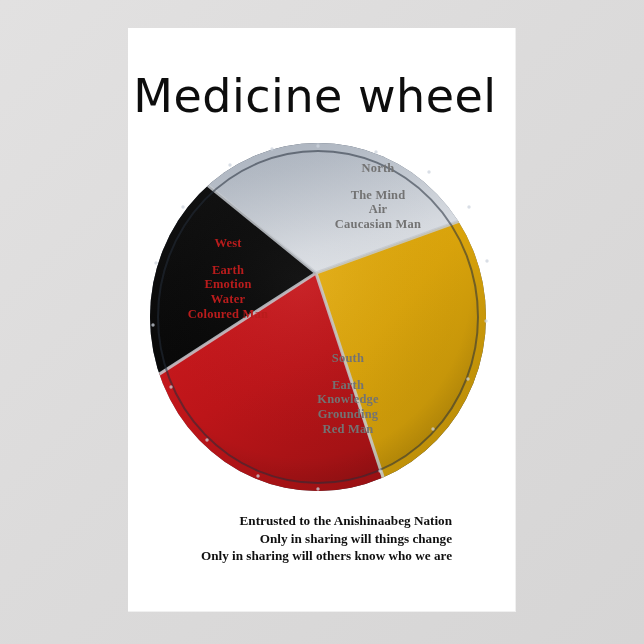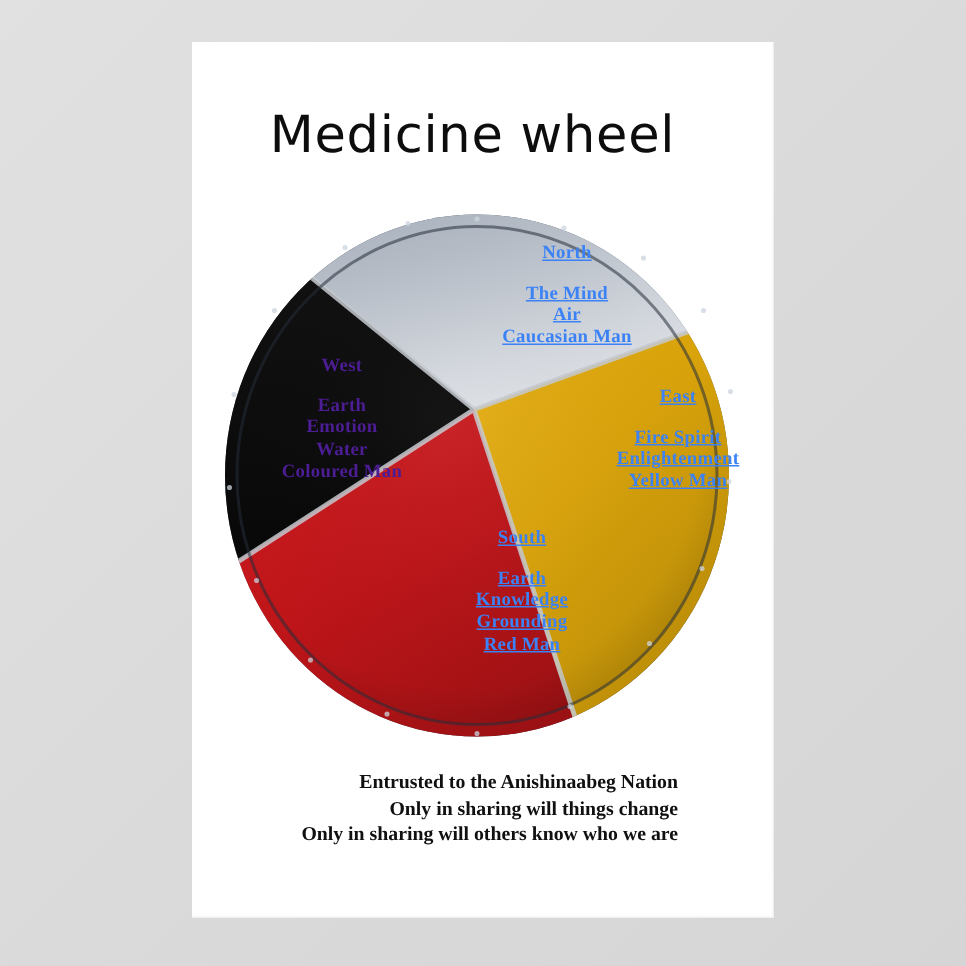--- a/index.html
+++ b/index.html
@@ -42,21 +42,21 @@
 
   
   #title {
     position: absolute;
     left: 0;
     top: 45px;
     width: 374px;
     text-align: center;
     font-family: "DejaVu Sans", sans-serif;
     font-weight: 400;
-    font-size: 34px;
+    font-size: 46px;
     letter-spacing: 0.5px;
     color: #0d0d0d;
     line-height: 1;
   }
 
   
   #wheel-wrap {
     position: absolute;
     left: 22px;
     top: 107px;
@@ -77,22 +77,22 @@
   }
   .quad-dir {
     font-size: 12.5px;
     letter-spacing: 0.2px;
   }
   .quad-lines {
     font-size: 12.5px;
     letter-spacing: 0.2px;
     margin-top: 12px;
   }
-  .dark-text { color: #3b82f6; text-decoration: underline; }
-  .light-text { color: #4c1d95; }
+  .dark-text { color: #737373; }
+  .light-text { color: #b91c1c; }
 
   #label-north { left: 148px; top: 26px; width: 160px; }
   #label-east  { left: 236px; top: 122px; width: 132px; }
   #label-south { left: 128px; top: 216px; width: 140px; }
   #label-west  { left: 4px;   top: 101px; width: 148px; }
 
   
   #footer {
     position: absolute;
     left: 0;
@@ -214,28 +214,20 @@
 
       <div class="quad-label dark-text" id="label-north">
         <div class="quad-dir">North</div>
         <div class="quad-lines">
           <div>The Mind</div>
           <div>Air</div>
           <div>Caucasian Man</div>
         </div>
       </div>
 
-      <div class="quad-label dark-text" id="label-east">
-        <div class="quad-dir">East</div>
-        <div class="quad-lines">
-          <div>Fire Spirit</div>
-          <div>Enlightenment</div>
-          <div>Yellow Man</div>
-        </div>
-      </div>
 
       <div class="quad-label dark-text" id="label-south">
         <div class="quad-dir">South</div>
         <div class="quad-lines">
           <div>Earth</div>
           <div>Knowledge</div>
           <div>Grounding</div>
           <div>Red Man</div>
         </div>
       </div>

